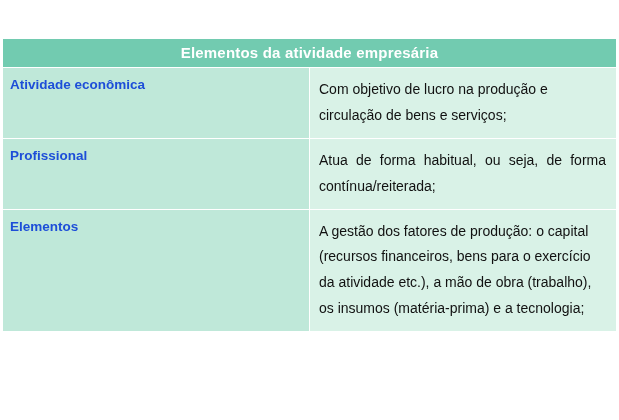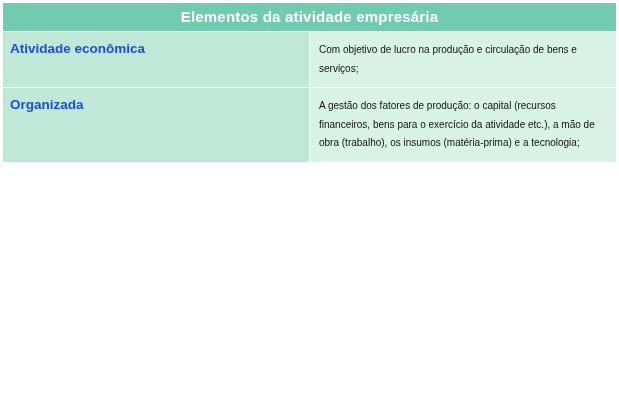--- a/index.html
+++ b/index.html
@@ -9,20 +9,21 @@
   }
   body {
     width: 619px;
     height: 420px;
     font-family: "Liberation Sans", sans-serif;
   }
   .table-wrap {
     width: 619px;
     box-sizing: border-box;
     padding: 2px 2px 2px 2px;
+    margin-top: 36px;
   }
   table.elements-table {
     width: 615px;
     border-collapse: collapse;
     table-layout: fixed;
   }
   table.elements-table td, table.elements-table th {
     border: 1px solid #ffffff;
     vertical-align: top;
   }
@@ -43,21 +44,21 @@
     padding: 7px 8px 7px 7px;
     line-height: 1.5;
     width: 193px;
   }
   .term-cell.justify {
     text-align: justify;
     text-align-last: justify;
   }
   .desc-cell {
     background: #d9f2e7;
-    font-size: 10px;
+    font-size: 14px;
     color: #111111;
     padding: 9px 10px 9px 9px;
     line-height: 1.85;
     text-align: justify;
   }
   .desc-cell.nojust {
     text-align: left;
   }
 </style>
 </head>
@@ -67,18 +68,22 @@
   <table class="elements-table">
     <tbody>
       <tr>
         <th class="header-cell" colspan="2">Elementos da atividade empresária</th>
       </tr>
       <tr>
         <td class="term-cell">Atividade econômica</td>
         <td class="desc-cell nojust">Com objetivo de lucro na produção e circulação de bens e serviços;</td>
       </tr>
       <tr>
-        <td class="term-cell">Organizada</td>
+        <td class="term-cell">Profissional</td>
+        <td class="desc-cell">Atua de forma habitual, ou seja, de forma contínua/reiterada;</td>
+      </tr>
+      <tr>
+        <td class="term-cell">Elementos</td>
         <td class="desc-cell nojust">A gestão dos fatores de produção: o capital (recursos financeiros, bens para o exercício da atividade etc.), a mão de obra (trabalho), os insumos (matéria-prima) e a tecnologia;</td>
       </tr>
     </tbody>
   </table>
 </div>
 
 </body></html>

